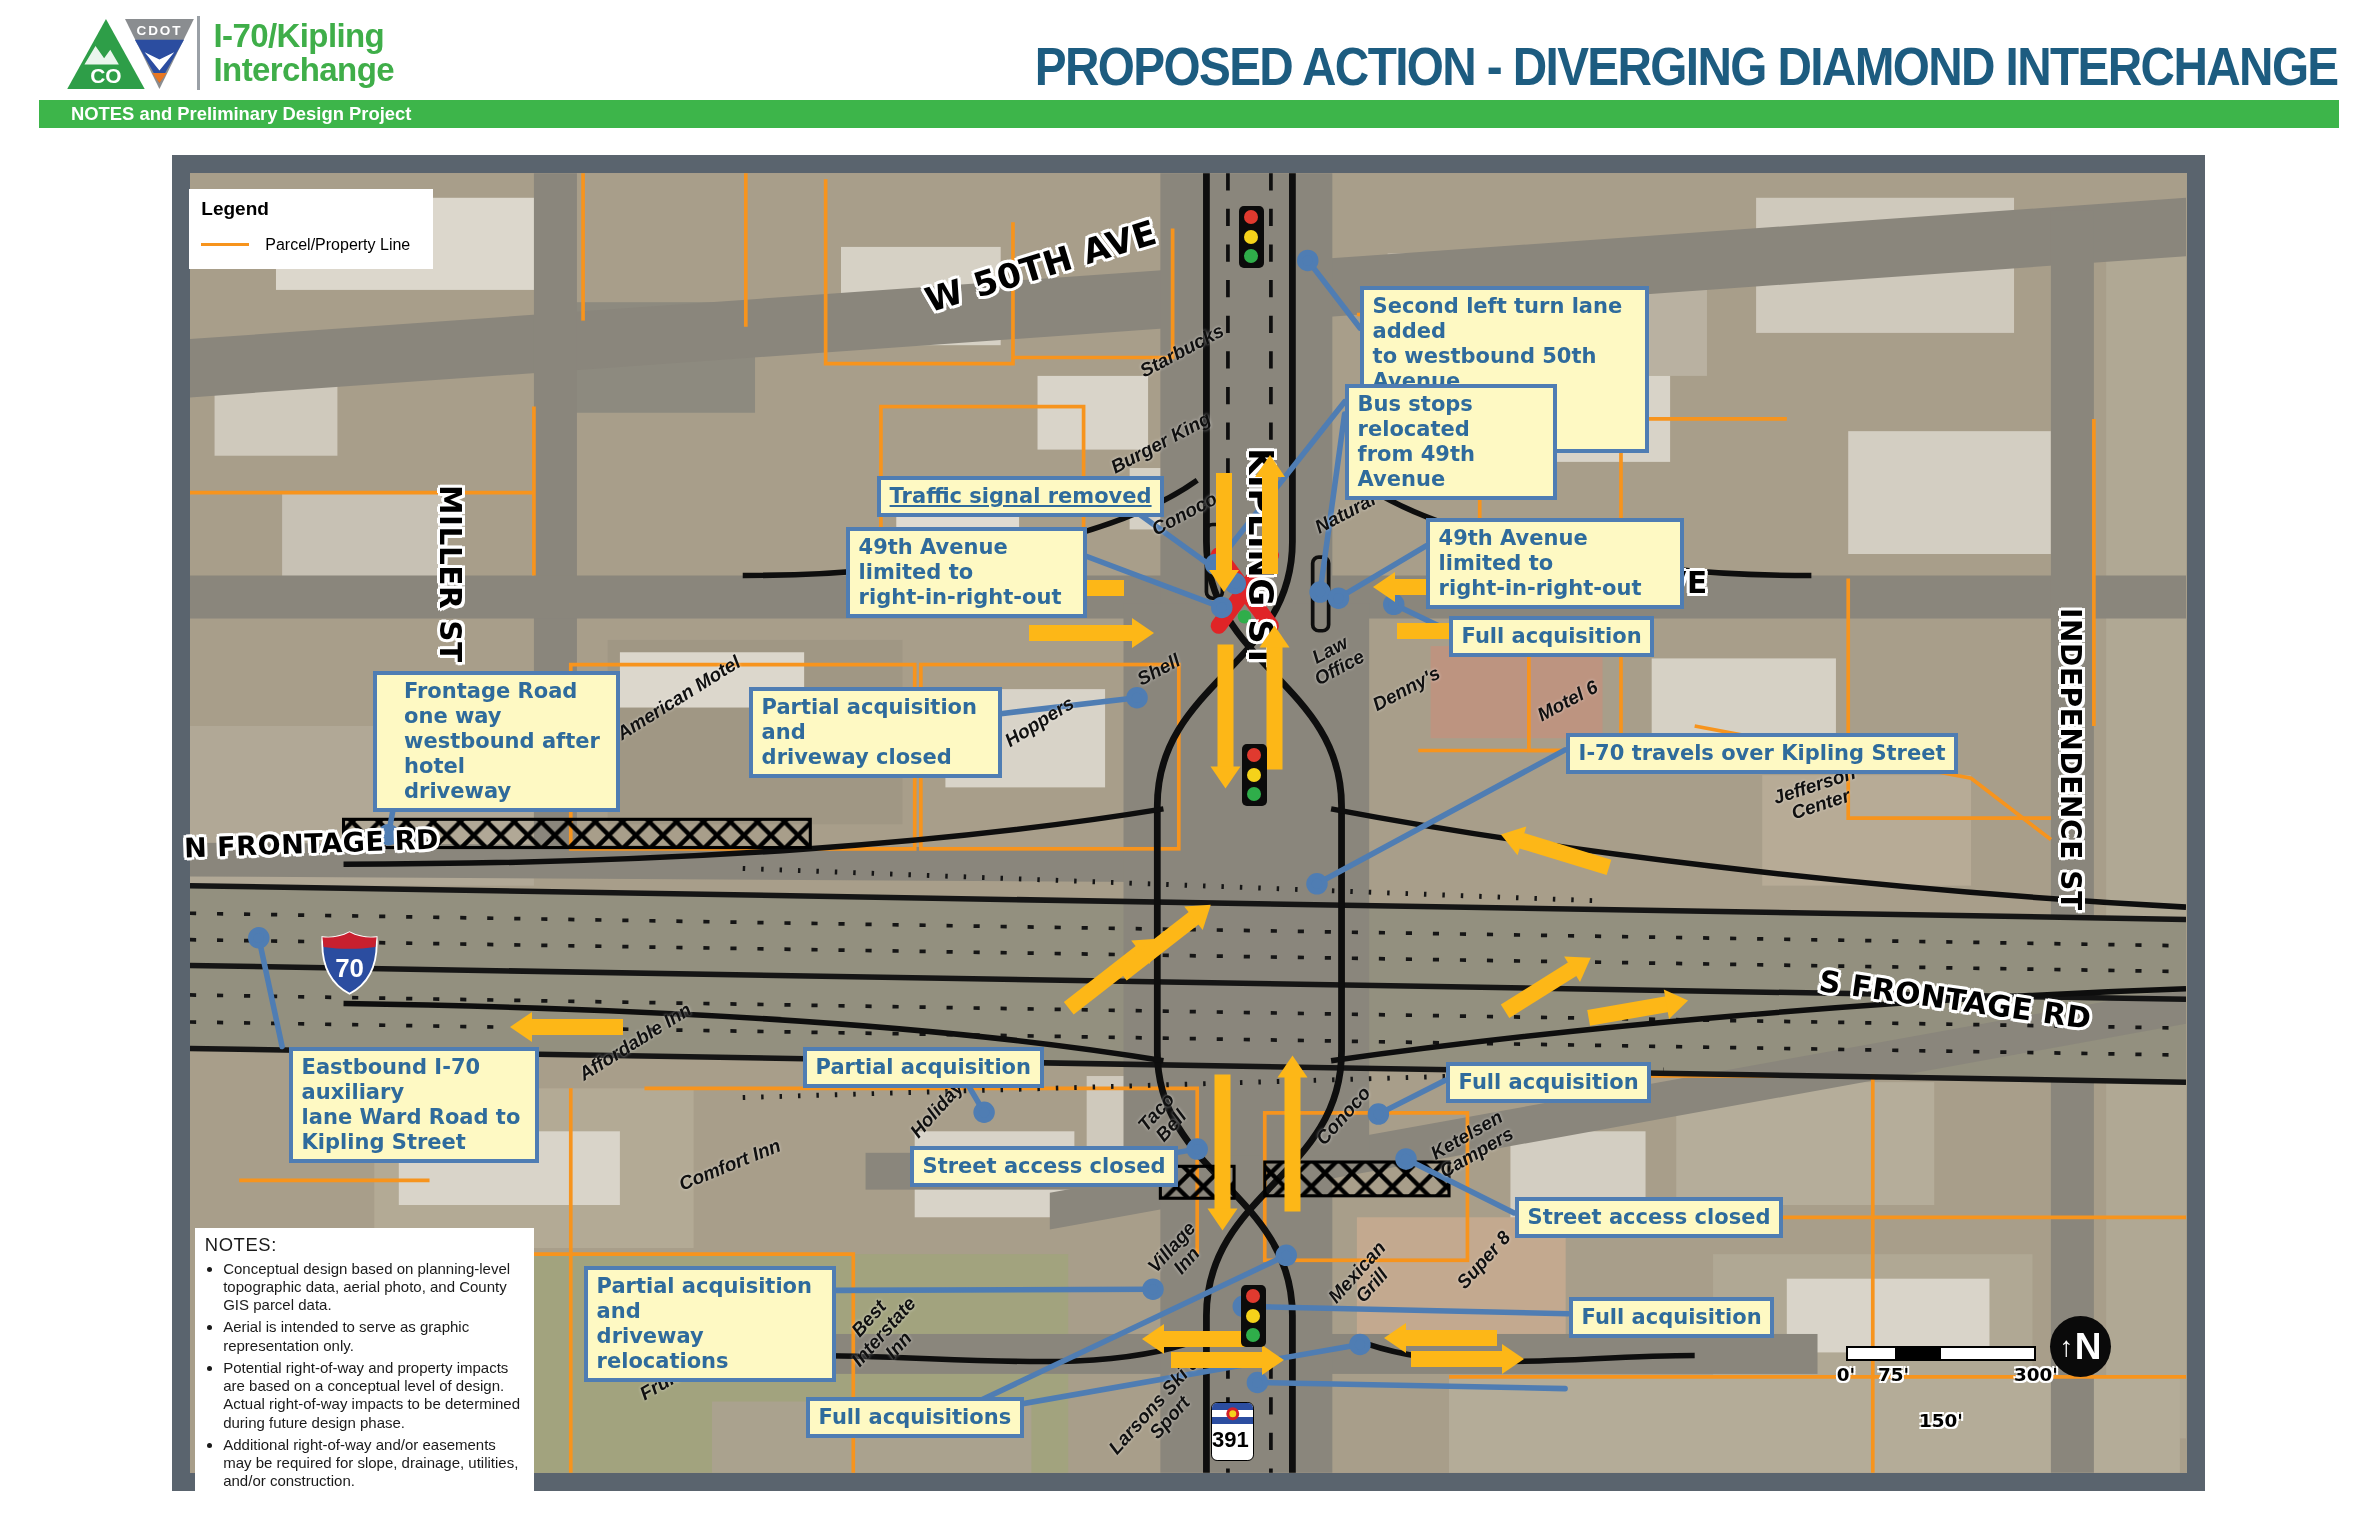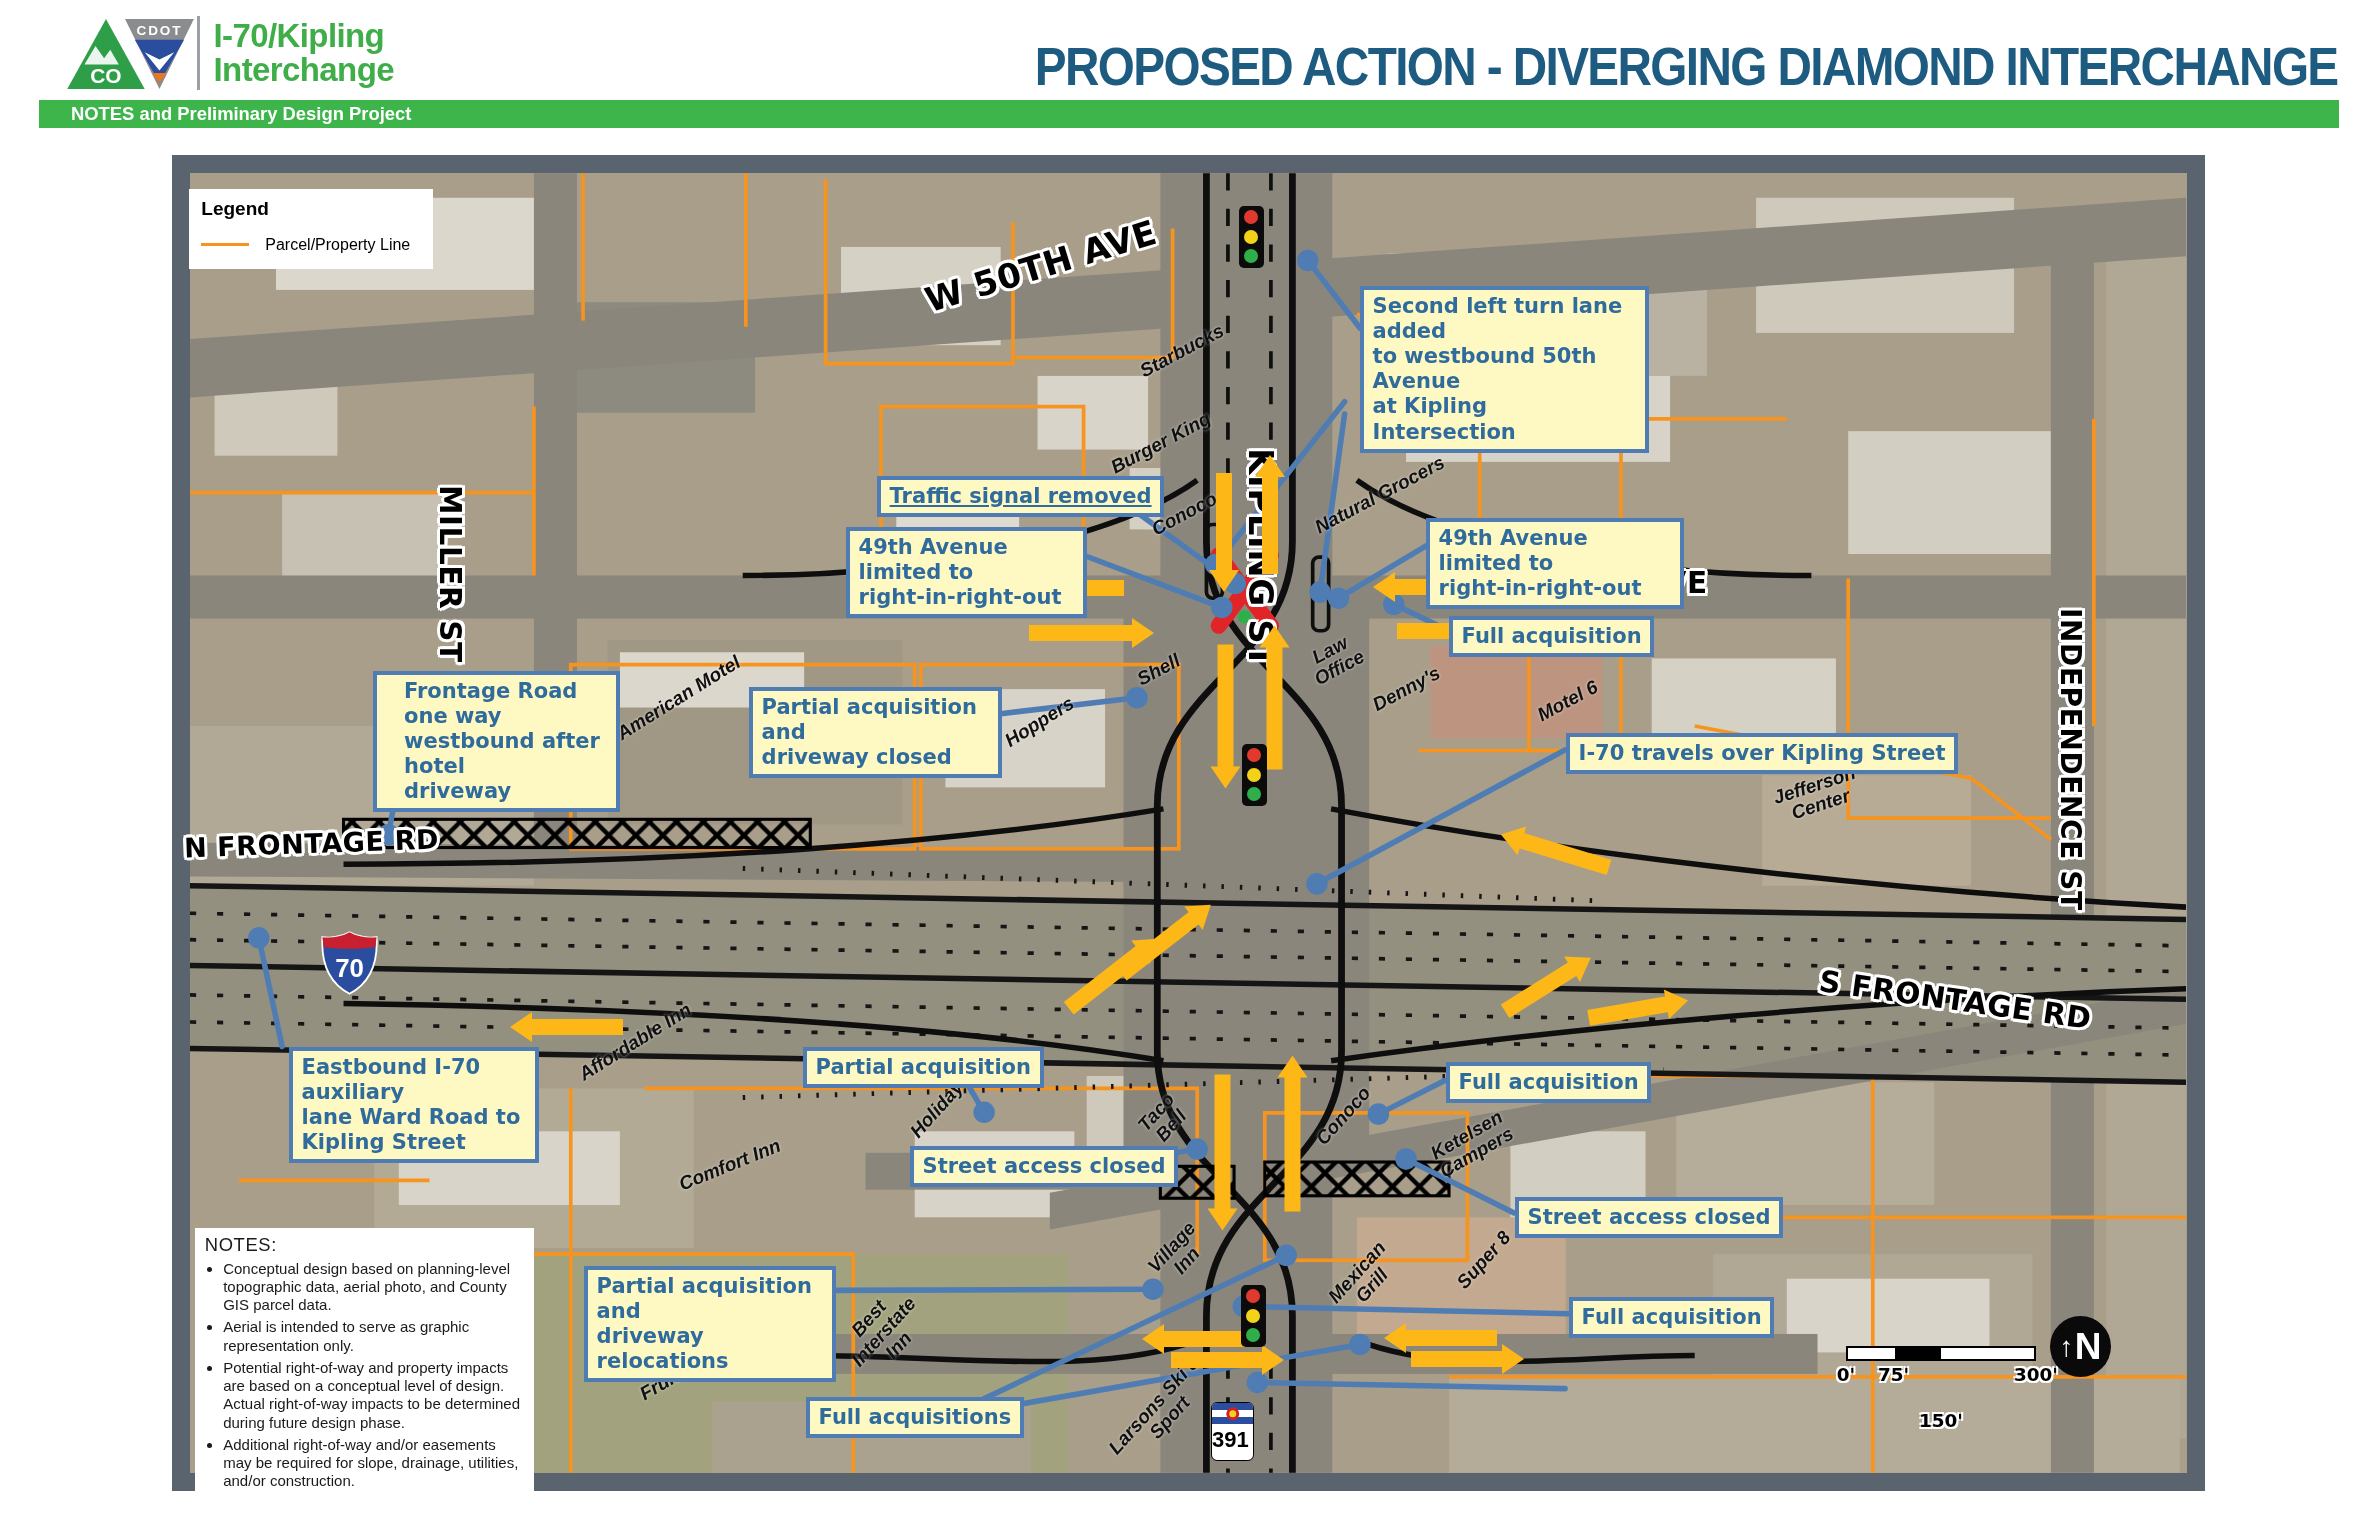--- a/index.html
+++ b/index.html
@@ -321,20 +321,22 @@
   <div class="biz-label" style="left:841px;top:1302px;transform:rotate(-48deg);">Best
 Interstate
 Inn</div>
   <div class="biz-label" style="left:633px;top:1354px;transform:rotate(-30deg);">Fruitdale Park</div>
   <div class="biz-label" style="left:1099px;top:1391px;transform:rotate(-48deg);">Larsons Ski &amp;
 Sport</div>
 
   <div class="callout" style="left:1360px;top:286px;width:289px;">Second left turn lane added
 to westbound 50th Avenue
 at Kipling Intersection</div>
+  <div class="callout" style="left:1345px;top:384px;width:212px;">Bus stops relocated
+from 49th Avenue</div>
   <div class="callout c1" style="left:877px;top:476px;text-decoration:underline;">Traffic signal removed</div>
   <div class="callout" style="left:846px;top:527px;width:241px;">49th Avenue limited to
 right-in-right-out</div>
   <div class="callout" style="left:1426px;top:518px;width:258px;">49th Avenue limited to
 right-in-right-out</div>
   <div class="callout c1" style="left:1449px;top:616px;">Full acquisition</div>
   <div class="callout" style="left:373px;top:671px;width:247px;padding-left:27px;">Frontage Road one way
 westbound after hotel
 driveway</div>
   <div class="callout" style="left:749px;top:687px;width:253px;">Partial acquisition and

